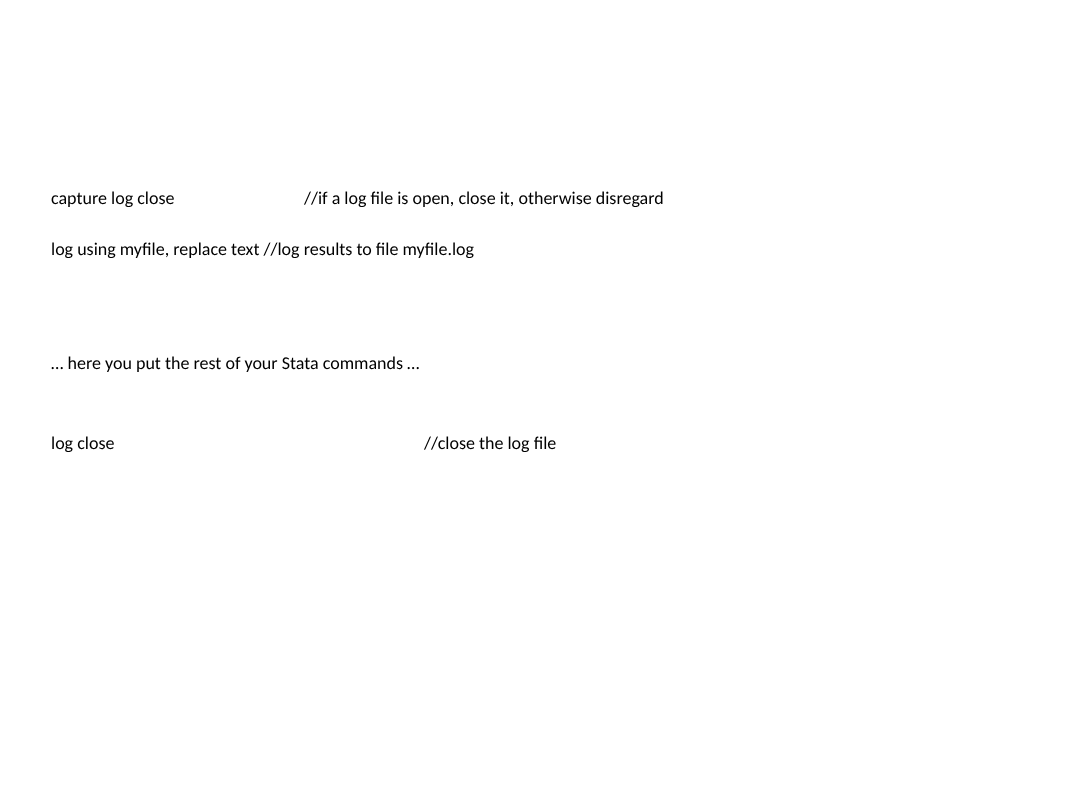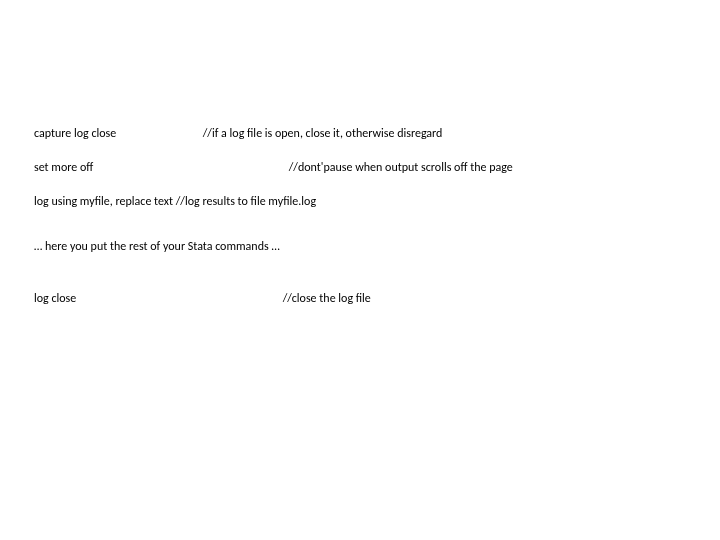--- a/index.html
+++ b/index.html
@@ -43,39 +43,35 @@
   .cmd {
     display: inline-block;
   }
   .comment {
     display: inline-block;
   }
   .w1 { width: 166px; }
   .w2 { width: 252px; }
   .w3 { width: 168px; }
   .w4 { width: 246px; }
-  .gap-above { margin-top: 28px; }
+  .gap-above { margin-top: 60px; }
   .gap-mid   { margin-top: 36px; }
 </style>
 </head>
 <body>
 
 <div class="slide">
 
   <div class="body">
 
     <div class="row">
       <span class="cmd w1">capture log close</span>
       <span class="comment">//if a log file is open, close it, otherwise disregard</span>
     </div>
 
-    <div class="row">
-      <span class="cmd w2">set more off</span>
-      <span class="comment">//dont'pause when output scrolls off the page</span>
-    </div>
 
 
     <div class="row">
       <span class="cmd">log using myfile, replace text</span>
       <span class="comment">//log results to file myfile.log</span>
     </div>
 
     <div class="row gap-above">
       <span class="cmd">… here you put the rest of your Stata commands …</span>
     </div>

